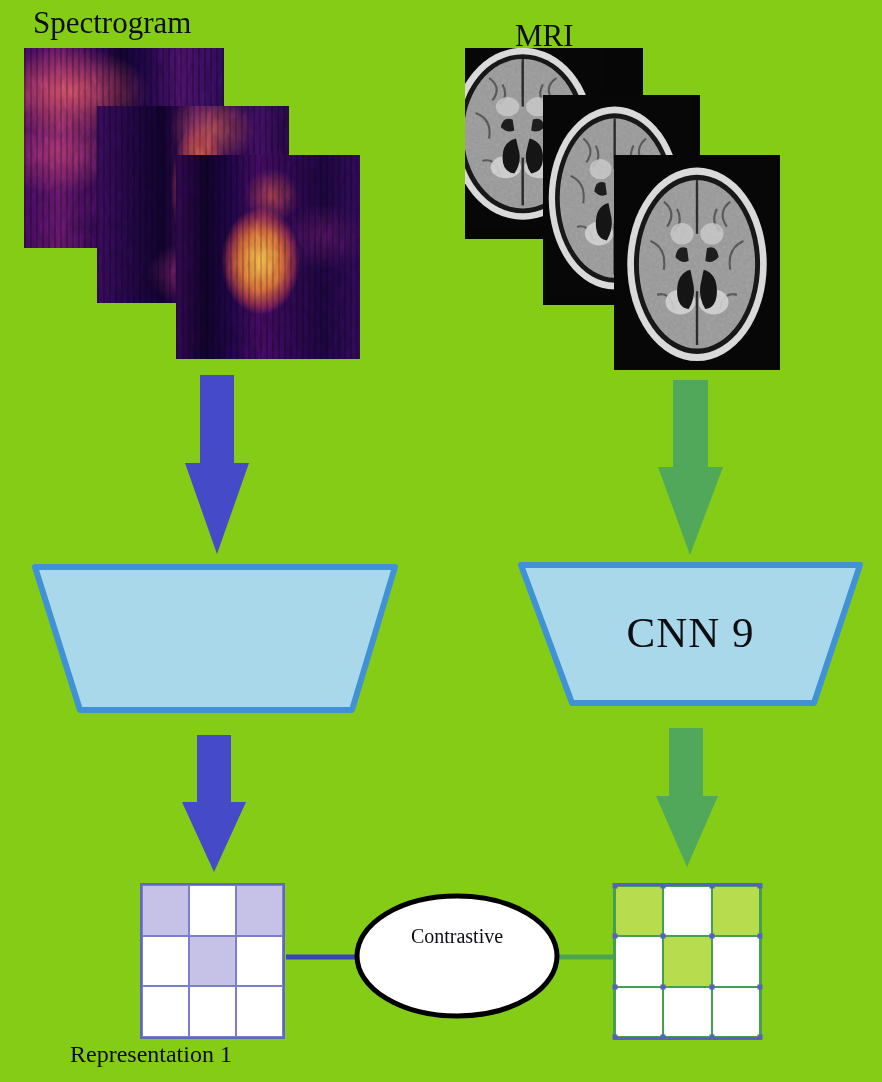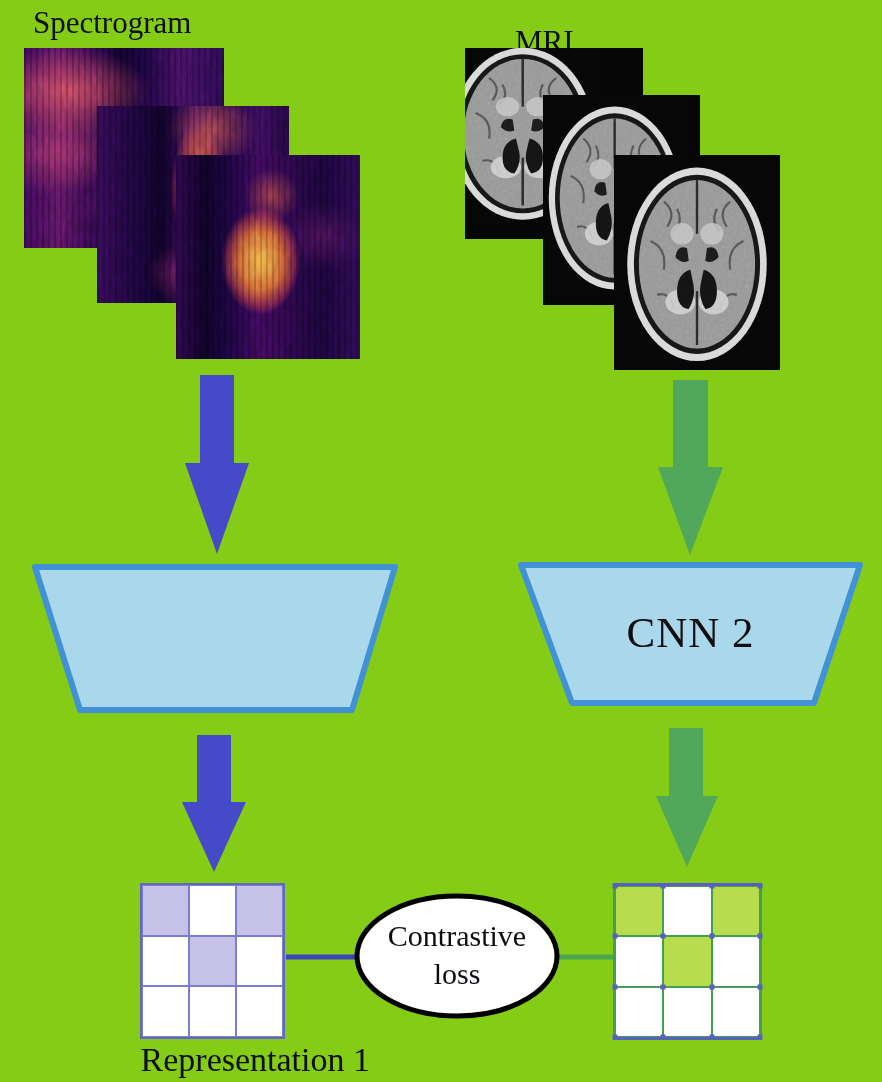--- a/index.html
+++ b/index.html
@@ -7,22 +7,22 @@
     position:relative;
     width:882px;height:1082px;
     background:#84cc16;
     font-family:"Liberation Serif","DejaVu Serif",serif;
     color:#0d0d12;
     overflow:hidden;
   }
   .lbl{position:absolute;white-space:nowrap;color:#0d0d12;}
   .lbl-top{font-size:31px;font-weight:400;}
   .lbl-cnn{font-size:43px;text-align:center;letter-spacing:1px;}
-  .lbl-rep{font-size:34px;text-align:right;white-space:nowrap;}
-  .lbl-loss{position:absolute;text-align:center;font-size:30px;line-height:38px;}
+  .lbl-rep{font-size:24px;text-align:left;white-space:nowrap;}
+  .lbl-loss{position:absolute;text-align:center;font-size:20px;line-height:38px;}
 
   .diagram-svg{position:absolute;left:0;top:0;width:882px;height:1082px;z-index:1;}
 
   
   .img{position:absolute;overflow:hidden;}
   .spec1{left:24px;top:48px;width:200px;height:200px;z-index:2;
     background:
       repeating-linear-gradient(90deg, rgba(0,0,0,0.22) 0 2px, rgba(0,0,0,0) 2px 6px),
       radial-gradient(55% 30% at 22% 22%, rgba(225,85,95,0.80), rgba(225,85,95,0) 75%),
       radial-gradient(45% 28% at 18% 52%, rgba(205,70,110,0.55), rgba(205,70,110,0) 75%),
@@ -98,21 +98,21 @@
         <path d="M44,52 q-6,-2 -7,5 q4,4 8,2 z" fill="#1c1c1c"></path>
         <path d="M56,52 q6,-2 7,5 q-4,4 -8,2 z" fill="#1c1c1c"></path>
         <rect x="49.3" y="14" width="1.4" height="30" fill="#2a2a2a"></rect>
         <rect x="49.3" y="76" width="1.4" height="30" fill="#2a2a2a"></rect>
         <rect width="100" height="120" filter="url(#grainNoise)" opacity="0.22" style="mix-blend-mode:overlay"></rect>
       </symbol>
     </defs>
   </svg>
 
   <div class="lbl lbl-top" style="left:33px;top:5px;">Spectrogram</div>
-  <div class="lbl lbl-top" style="left:515px;top:24px;">MRI</div>
+  <div class="lbl lbl-top" style="left:515px;top:18px;">MRI</div>
 
   <div class="img spec1">
     <svg class="noise">
         <rect width="100%" height="100%" filter="url(#specNoise)"></rect>
       </svg>
   </div>
   <div class="img spec2">
     <svg class="noise">
         <rect width="100%" height="100%" filter="url(#specNoise)"></rect>
       </svg>
@@ -144,25 +144,24 @@
     <polygon points="673,380 708,380 708,467 723,467 690,555 658,467 673,467" fill="#52a85a"></polygon>
     <polygon points="35,567 395,567 352,710 80,710" stroke-width="6" stroke-linejoin="round" fill="#a9d8ea" stroke="#4191d6"></polygon>
     <polygon points="521,565 860,565 814,703 572,703" stroke-width="6" stroke-linejoin="round" fill="#a9d8ea" stroke="#4191d6"></polygon>
     <polygon points="197,735 231,735 231,802 246,802 214,872 182,802 197,802" fill="#444ac8"></polygon>
     <polygon points="669,728 703,728 703,796 718,796 687,867 656,796 669,796" fill="#52a85a"></polygon>
     <line x1="286" y1="957" x2="358" y2="957" stroke-width="5" stroke="#3b43bb"></line>
     <line x1="556" y1="957" x2="613" y2="957" stroke-width="5" stroke="#4aa54e"></line>
     <ellipse cx="457" cy="956" rx="100" ry="60" stroke-width="5" stroke="#000000" fill="#ffffff"></ellipse>
   </svg>
 
-  <div class="lbl lbl-cnn" style="left:521px;top:608px;width:339px;z-index:2;">CNN 2</div>
+  <div class="lbl lbl-cnn" style="left:521px;top:608px;width:339px;z-index:2;">CNN 9</div>
 
   <div class="lbl-loss" style="left:357px;top:917px;width:200px;z-index:2;">
     <div>Contrastive</div>
-    <div>loss</div>
   </div>
 
   <div class="rep-grid rep1" style="grid-template-columns: repeat(3, 1fr); grid-template-rows: repeat(3, 1fr);">
       <div class="grid-cell" style="background: rgb(198, 193, 231); border: 1px solid rgb(123, 126, 205);"></div>
       <div class="grid-cell" style="background: rgb(255, 255, 255); border: 1px solid rgb(123, 126, 205);"></div>
       <div class="grid-cell" style="background: rgb(198, 193, 231); border: 1px solid rgb(123, 126, 205);"></div>
       <div class="grid-cell" style="background: rgb(255, 255, 255); border: 1px solid rgb(123, 126, 205);"></div>
       <div class="grid-cell" style="background: rgb(198, 193, 231); border: 1px solid rgb(123, 126, 205);"></div>
       <div class="grid-cell" style="background: rgb(255, 255, 255); border: 1px solid rgb(123, 126, 205);"></div>
       <div class="grid-cell" style="background: rgb(255, 255, 255); border: 1px solid rgb(123, 126, 205);"></div>

